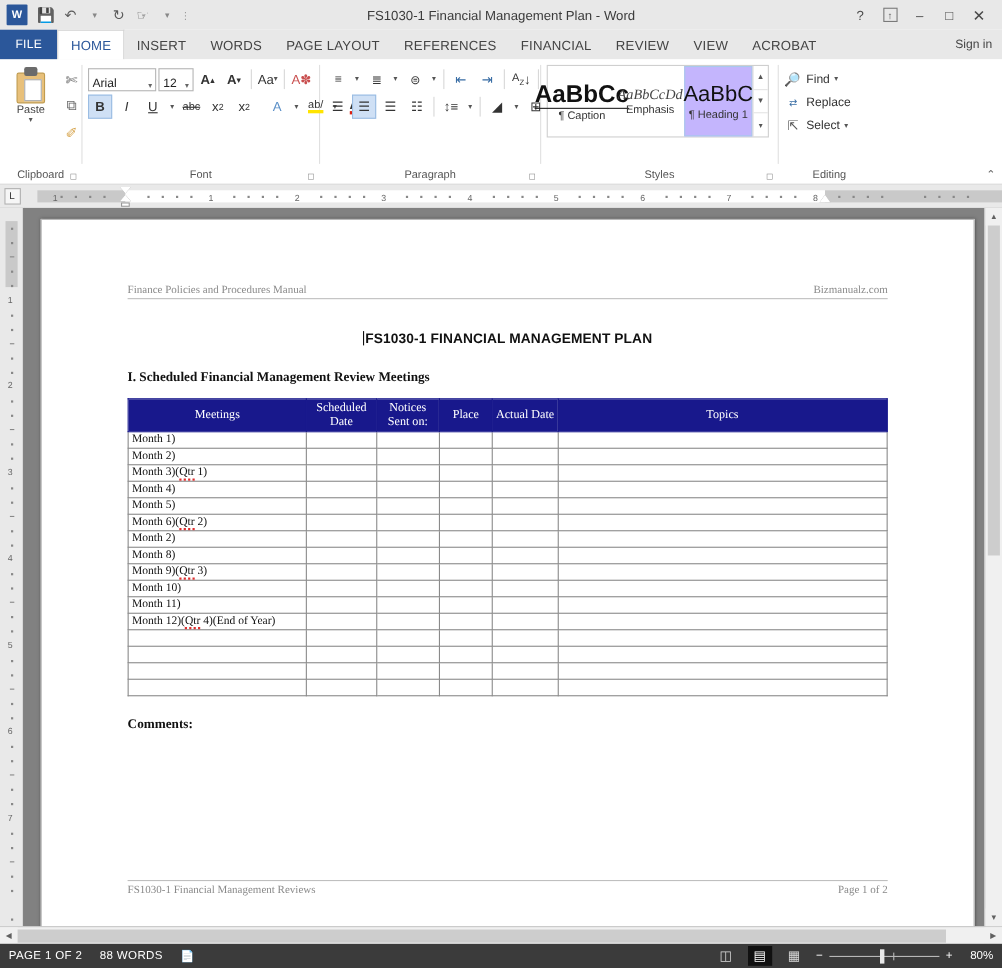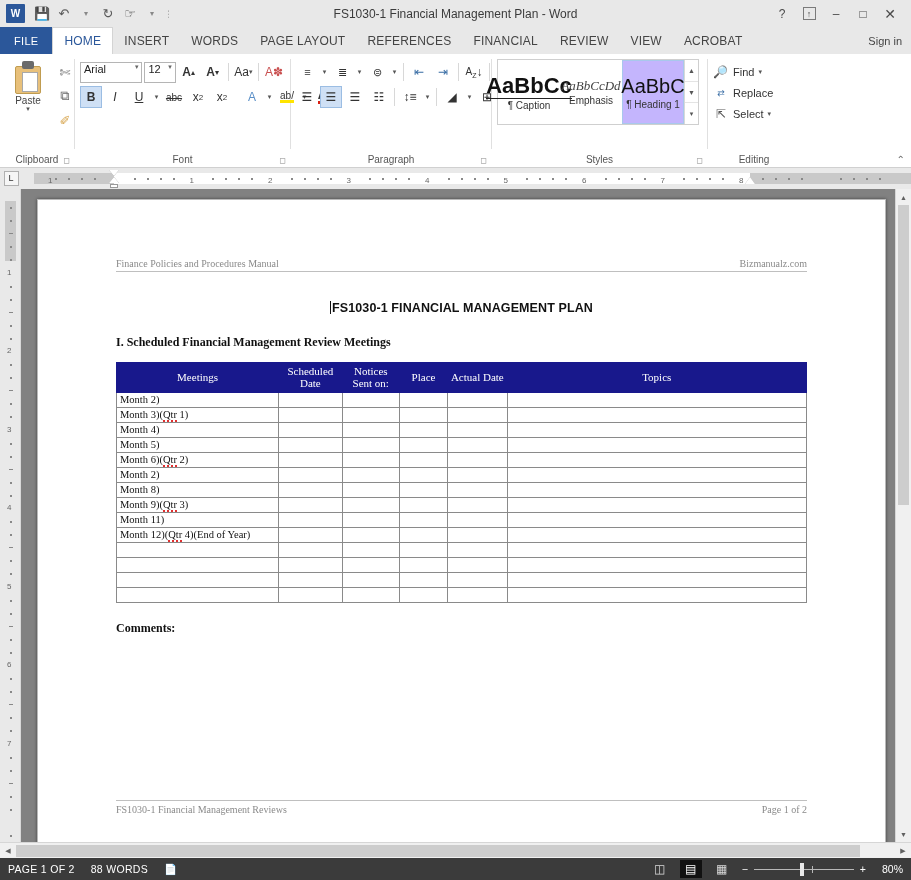--- a/index.html
+++ b/index.html
@@ -91,21 +91,21 @@
   .paste-caret { font-size: 7px; color: #555; margin-top: -1px; }
   .clip-small { display: flex; flex-direction: column; gap: 2px; padding-top: 2px; }
   .small-btn { width: 24px; height: 22px; display: flex; align-items: center; justify-content: center; font-size: 13px; color: #6a6a6a; }
 
   
   .font-grp { width: 215px; }
   .font-rows { display: flex; flex-direction: column; gap: 3px; width: 100%; padding-top: 2px; }
   .frow { display: flex; align-items: center; gap: 2px; }
   .combo {
     border: 1px solid #b5b5b5; background: #fff; height: 21px;
-    display: flex; align-items: flex-start; font-size: 11px; color: #222;
+    display: flex; align-items: flex-end; font-size: 11px; color: #222;
     padding: 0 3px; position: relative;
   }
   .combo .cval { flex: 1; overflow: hidden; white-space: nowrap; }
   .combo .carw { font-size: 7px; color: #666; padding-left: 3px; }
   .fname { width: 92px; }
   .fsize { width: 44px; }
   .ibtn {
     min-width: 22px; height: 22px; display: flex; align-items: center;
     justify-content: center; font-size: 12px; color: #333; padding: 0 2px;
   }
@@ -661,20 +661,28 @@
                 <th>Meetings</th>
                 <th>Scheduled Date</th>
                 <th>Notices Sent on:</th>
                 <th>Place</th>
                 <th>Actual Date</th>
                 <th>Topics</th>
               </tr>
             </thead>
             <tbody id="tbody">
                 <tr>
+                  <td>Month 1)</td>
+                  <td></td>
+                  <td></td>
+                  <td></td>
+                  <td></td>
+                  <td></td>
+                </tr>
+                <tr>
                   <td>Month 2)</td>
                   <td></td>
                   <td></td>
                   <td></td>
                   <td></td>
                   <td></td>
                 </tr>
                 <tr>
                   <td>Month 3)(<span class="sp-err">Qtr</span> 1)</td>
                   <td></td>
@@ -718,20 +726,28 @@
                 <tr>
                   <td>Month 8)</td>
                   <td></td>
                   <td></td>
                   <td></td>
                   <td></td>
                   <td></td>
                 </tr>
                 <tr>
                   <td>Month 9)(<span class="sp-err">Qtr</span> 3)</td>
+                  <td></td>
+                  <td></td>
+                  <td></td>
+                  <td></td>
+                  <td></td>
+                </tr>
+                <tr>
+                  <td>Month 10)</td>
                   <td></td>
                   <td></td>
                   <td></td>
                   <td></td>
                   <td></td>
                 </tr>
                 <tr>
                   <td>Month 11)</td>
                   <td></td>
                   <td></td>

